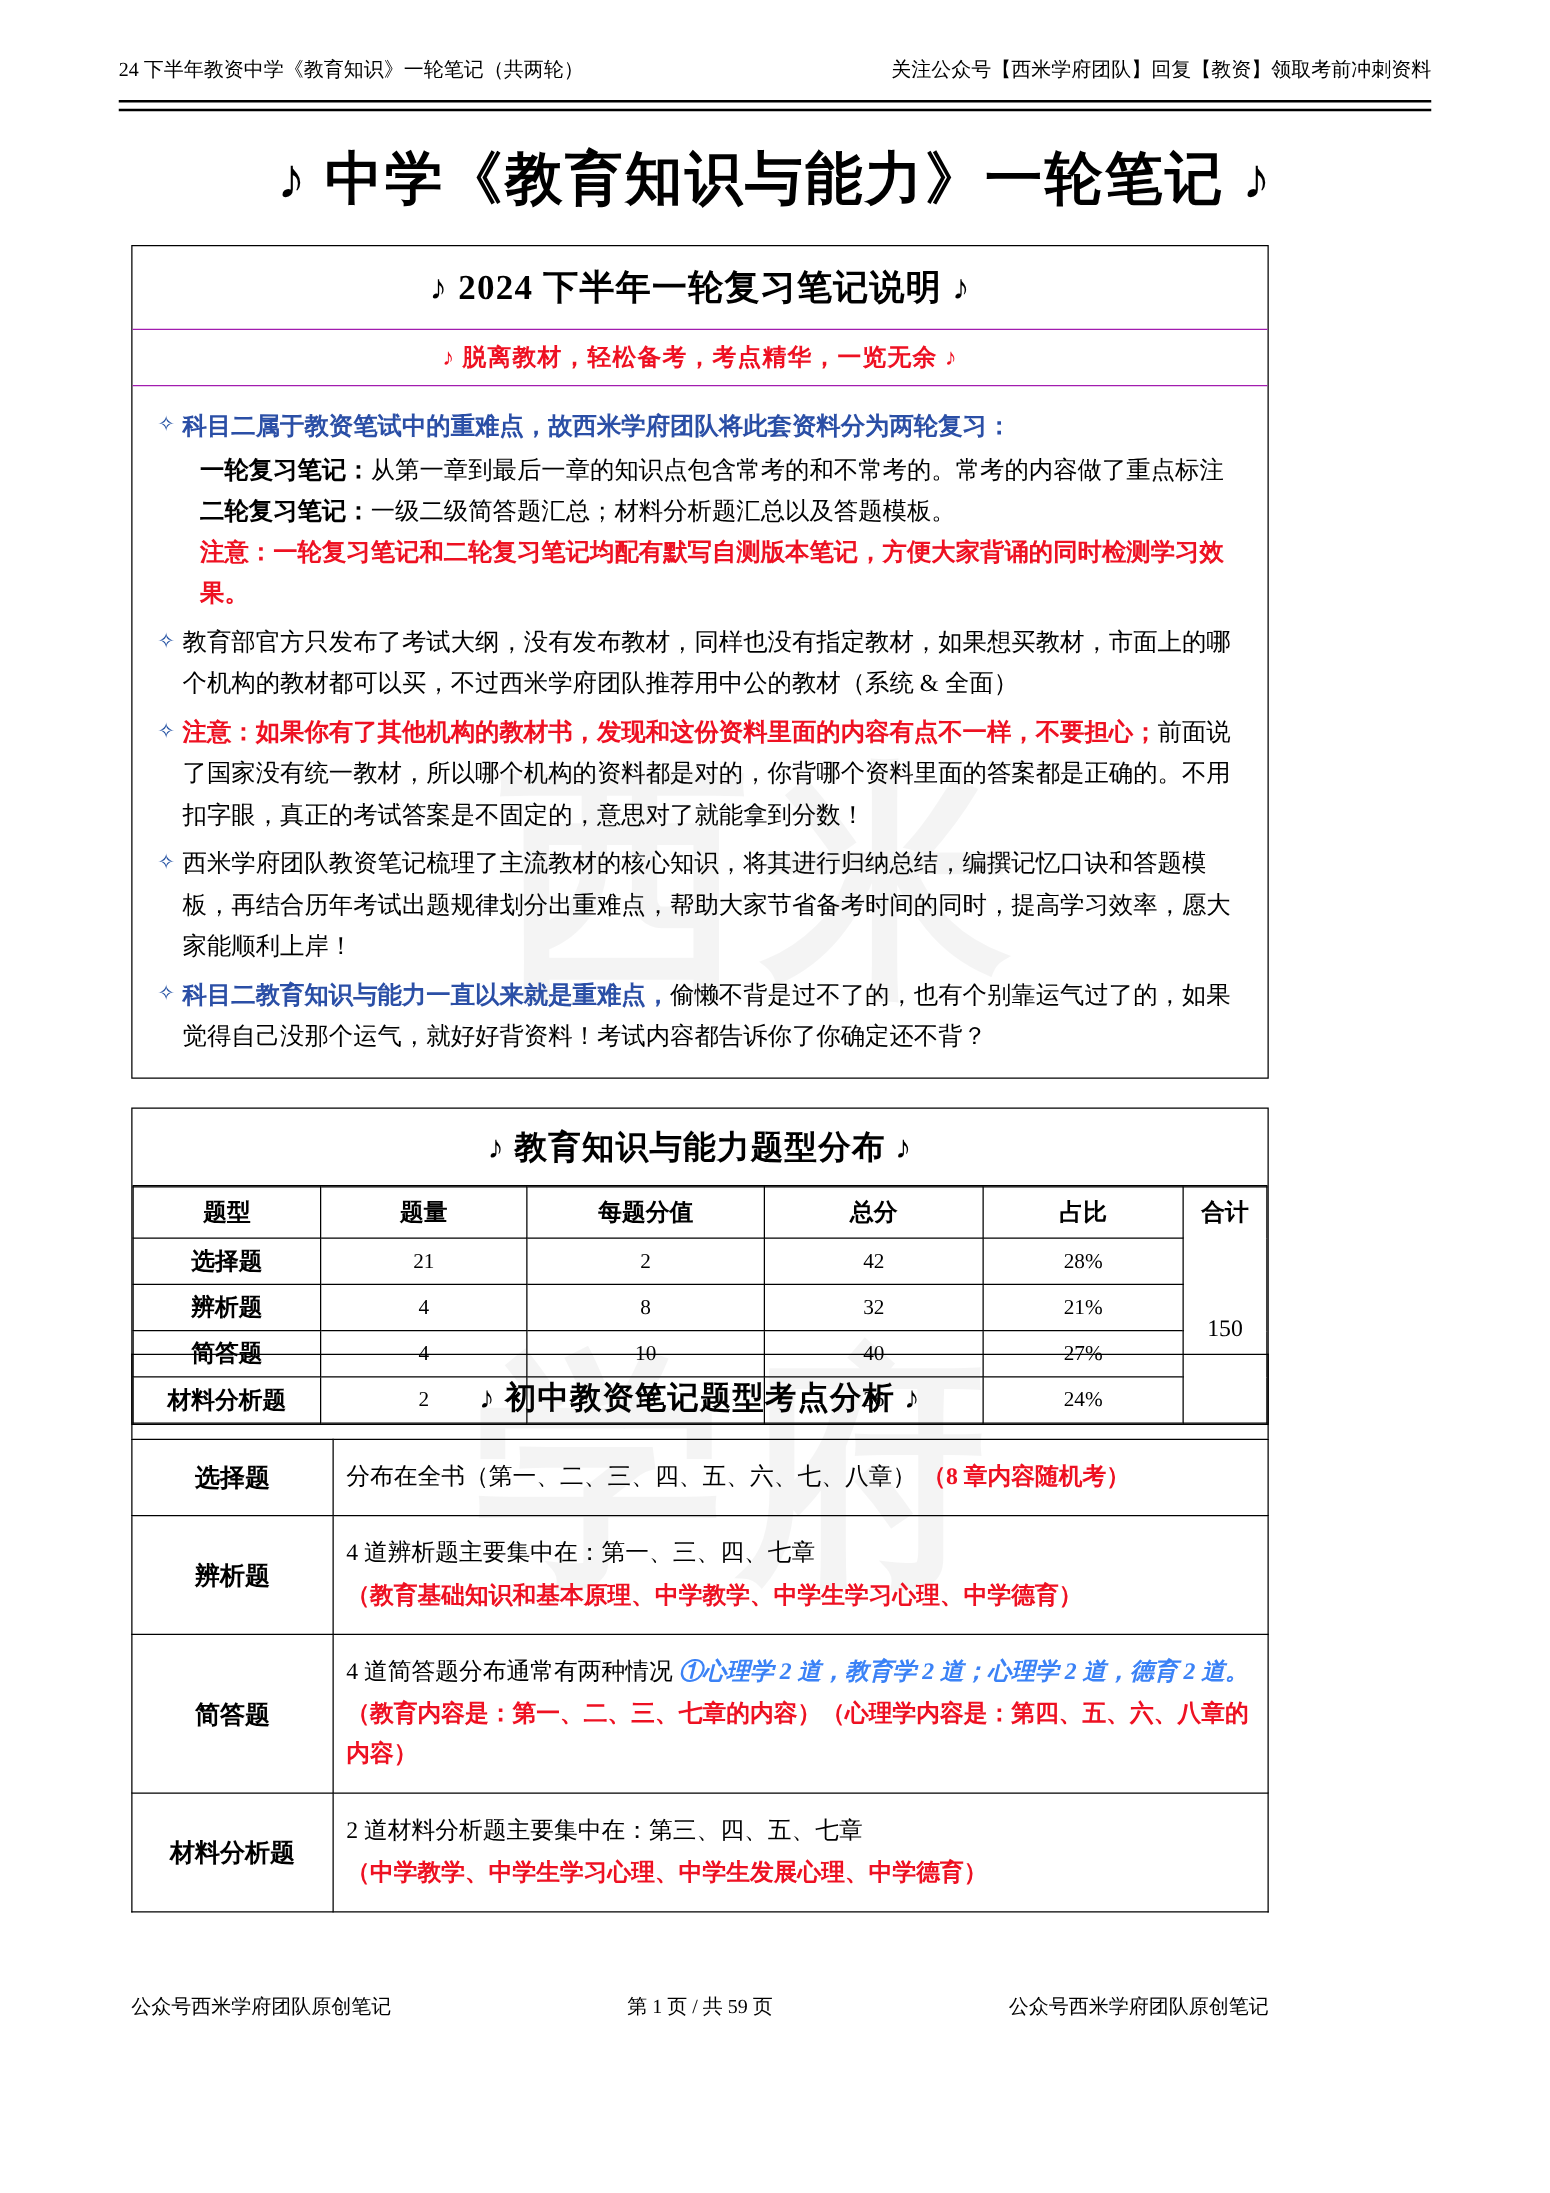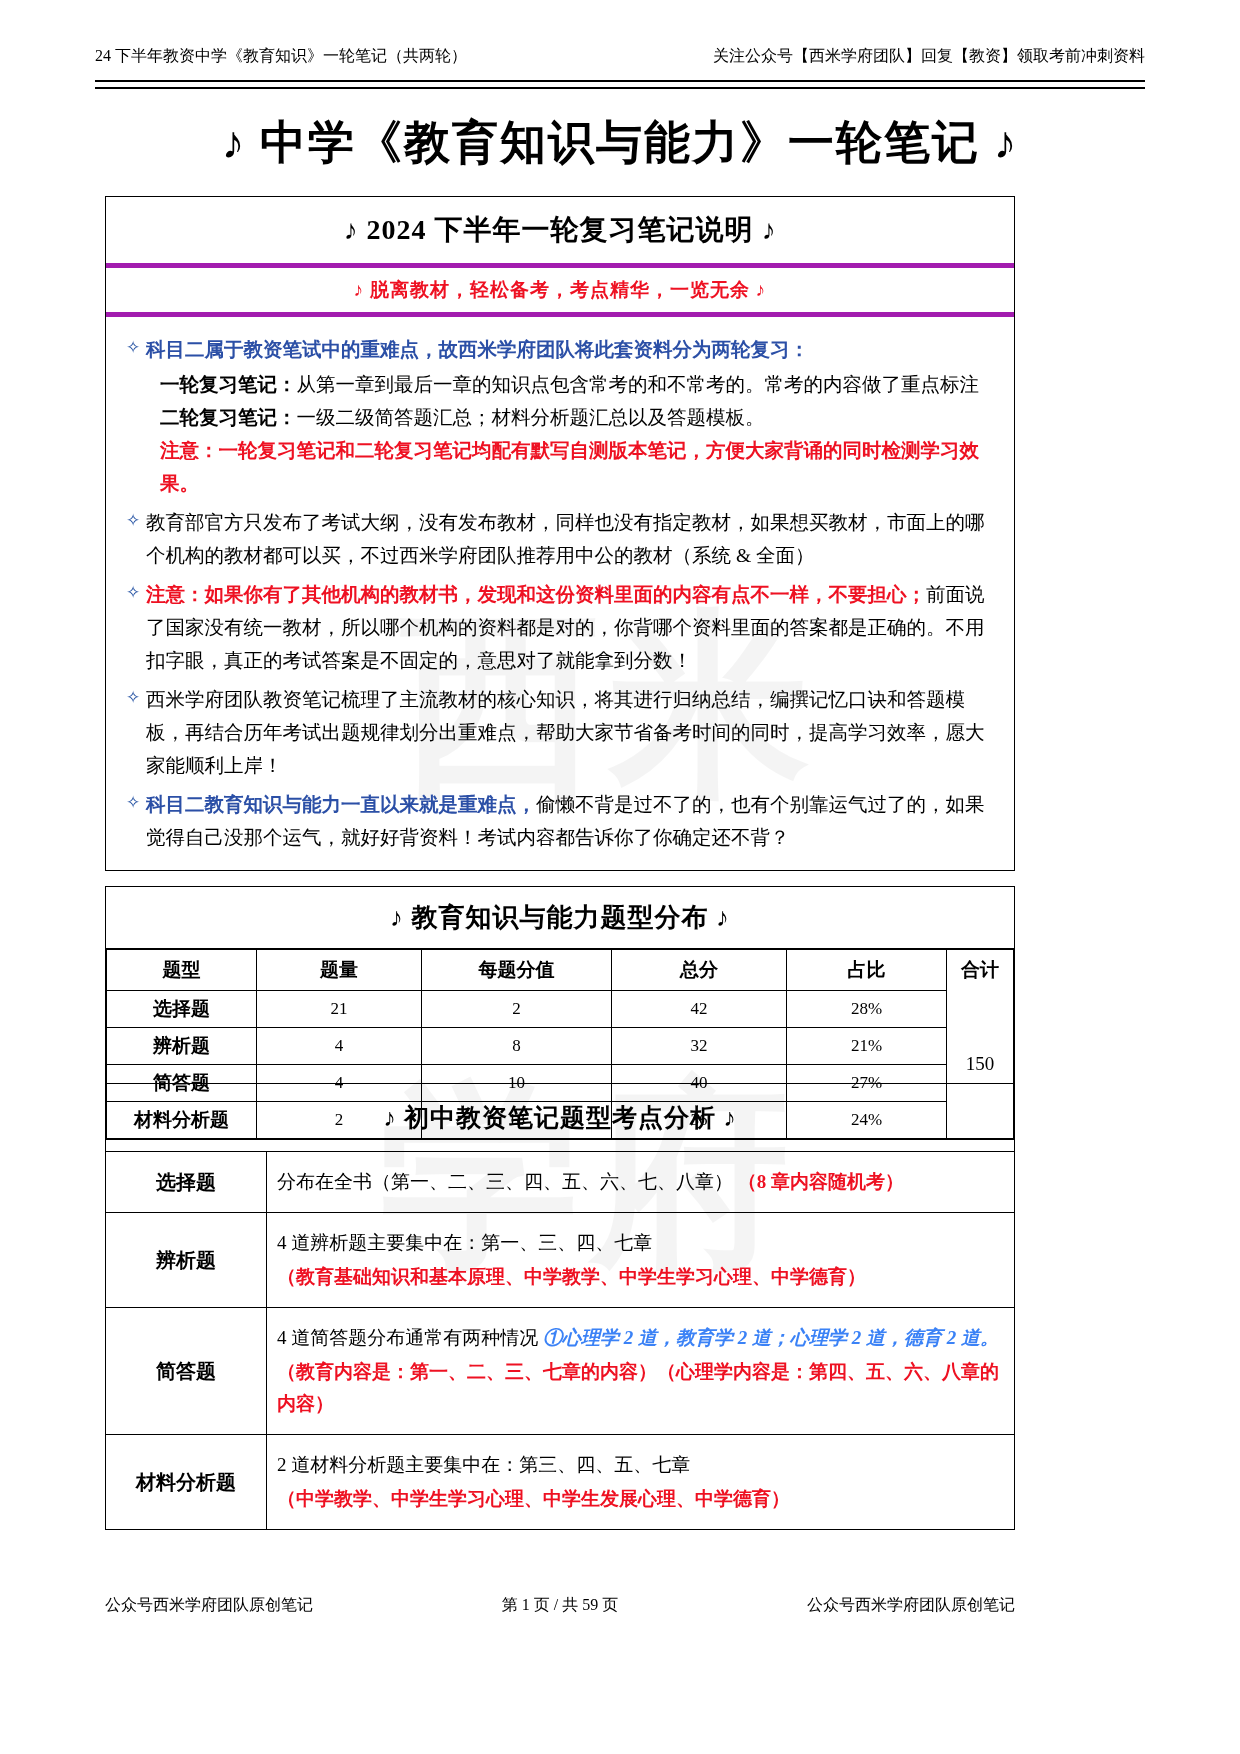--- a/index.html
+++ b/index.html
@@ -80,21 +80,21 @@
   .box {
     position: absolute;
     left: 105px;
     width: 910px;
     border: 1px solid #000;
     box-sizing: border-box;
     background: transparent;
     z-index: 2;
   }
   .box-row {
-    border-bottom: 5px solid #a21caf;
+    border-bottom: 1px solid #a21caf;
     box-sizing: border-box;
   }
   .box-row:last-child { border-bottom: none; }
 
   .banner {
     text-align: center;
     font-size: 28px;
     font-weight: bold;
     letter-spacing: 1px;
     padding: 14px 0 14px 0;

